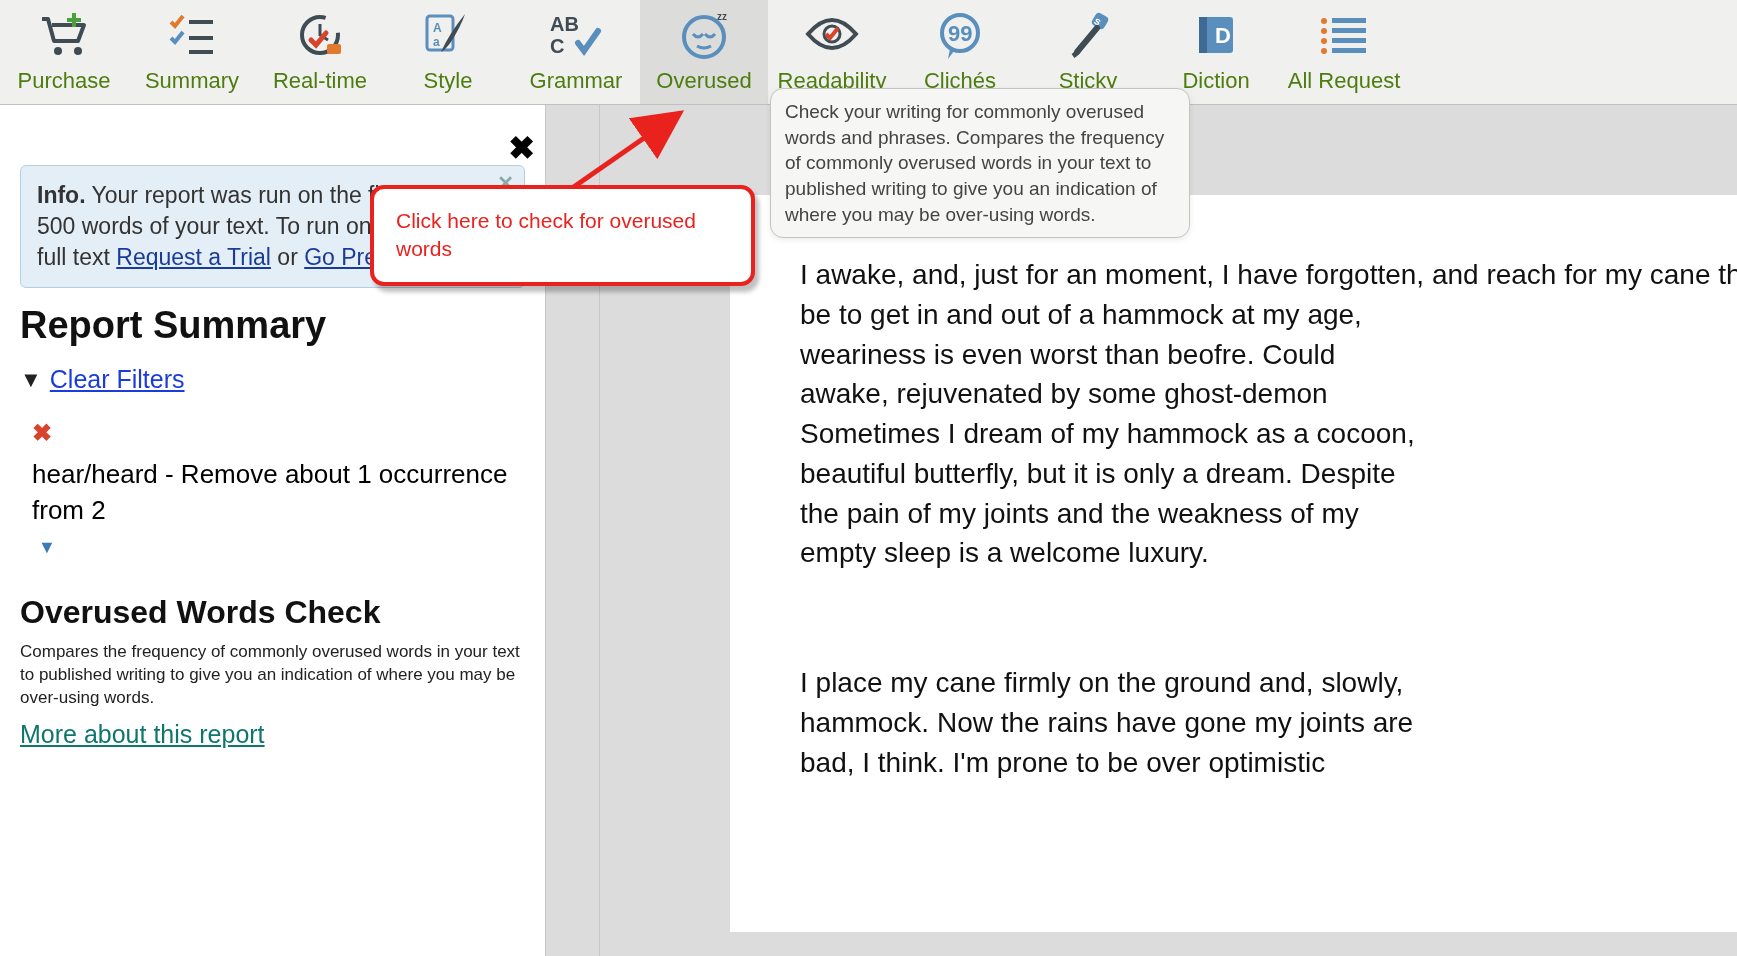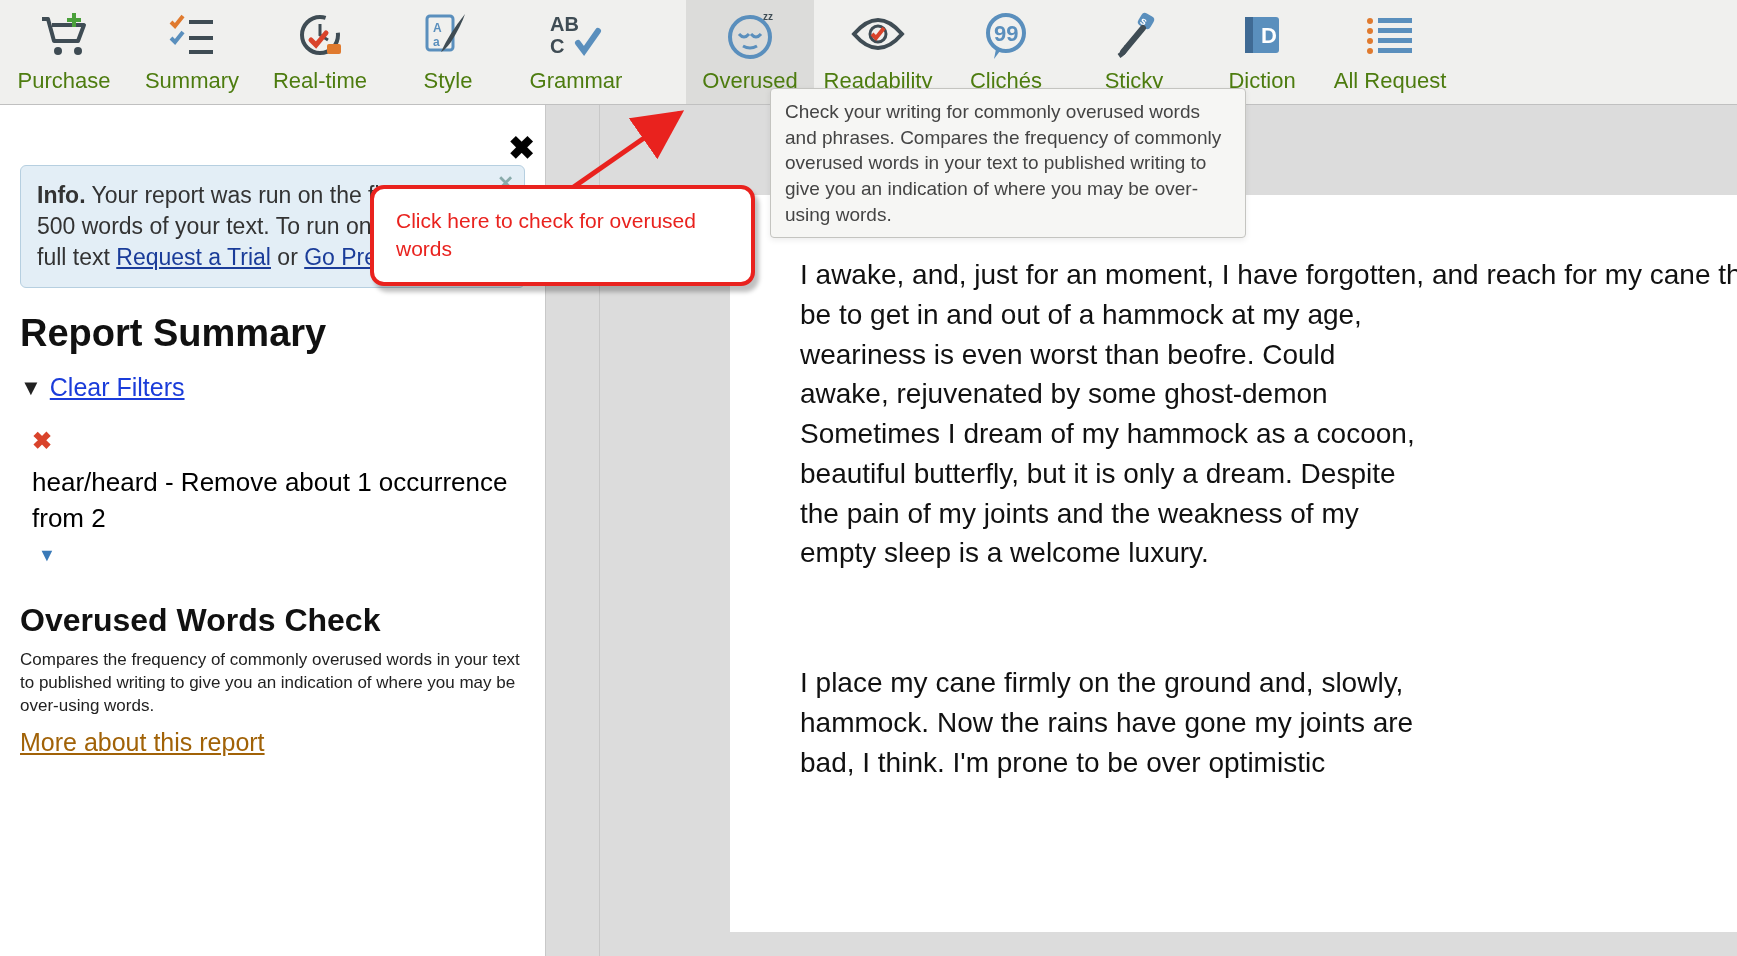--- a/index.html
+++ b/index.html
@@ -24,21 +24,20 @@
     height: 100%;
     display: flex;
     flex-direction: column;
     align-items: center;
     justify-content: center;
     gap: 8px;
     cursor: pointer;
   }
   .toolbar-item.active {
     background: #dcdcda;
-    margin-left: 46px;
   }
   .toolbar-icon {
     height: 50px;
     display: flex;
     align-items: center;
     justify-content: center;
   }
   .toolbar-label {
     font-size: 22px;
     color: #4d7c0f;
@@ -80,21 +79,21 @@
     color: #8aa;
     font-size: 20px;
     font-weight: 700;
     cursor: pointer;
   }
   .info-box strong { font-weight: 700; }
   .info-box a { color: #1a3c99; text-decoration: underline; }
   .sidebar h1 {
     font-size: 38px;
     font-weight: 700;
-    margin-top: 24px;
+    margin-top: 16px;
     color: #111;
   }
   .clear-filters-row {
     margin-top: 18px;
     font-size: 25px;
     display: flex;
     align-items: center;
     gap: 8px;
   }
   .filter-icon { font-size: 22px; color: #222; }
@@ -125,21 +124,21 @@
   .sidebar p.desc {
     font-size: 17px;
     line-height: 1.35;
     margin-top: 10px;
     color: #222;
   }
   .more-link {
     display: inline-block;
     margin-top: 10px;
     font-size: 25px;
-    color: #a16207;
+    color: #0f766e;
     text-decoration: underline;
   }
   .gutter {
     width: 55px;
     background: #dcdcdc;
     border-left: 1px solid #c8c8c8;
     border-right: 1px solid #c8c8c8;
   }
   .doc-pane {
     flex: 1;
@@ -156,24 +155,24 @@
     padding: 60px 0 60px 70px;
     font-size: 28px;
     line-height: 1.42;
     color: #111;
   }
   .page p { margin-bottom: 90px; white-space: nowrap; }
   .tooltip {
     position: absolute;
     top: 88px;
     left: 770px;
-    width: 476px;
+    width: 420px;
     background: #f6f6f4;
     border: 1px solid #c4c4c0;
-    border-radius: 4px;
+    border-radius: 13px;
     padding: 10px 14px;
     font-size: 19px;
     line-height: 1.35;
     color: #444;
     z-index: 50;
     box-shadow: 0 2px 6px rgba(0,0,0,0.08);
   }
   .callout {
     position: absolute;
     top: 185px;

